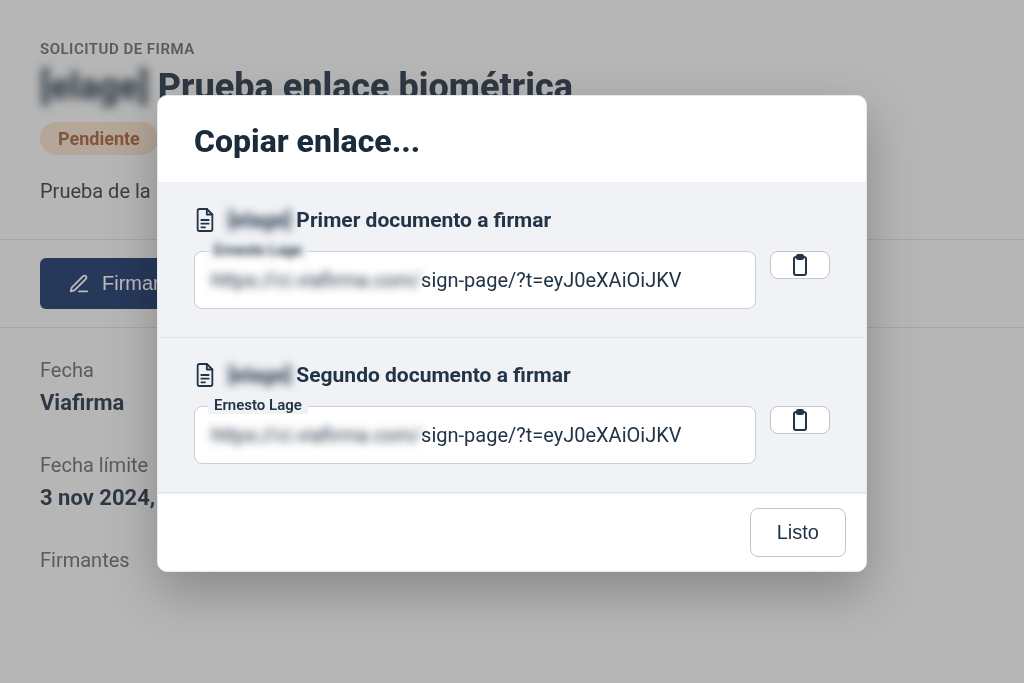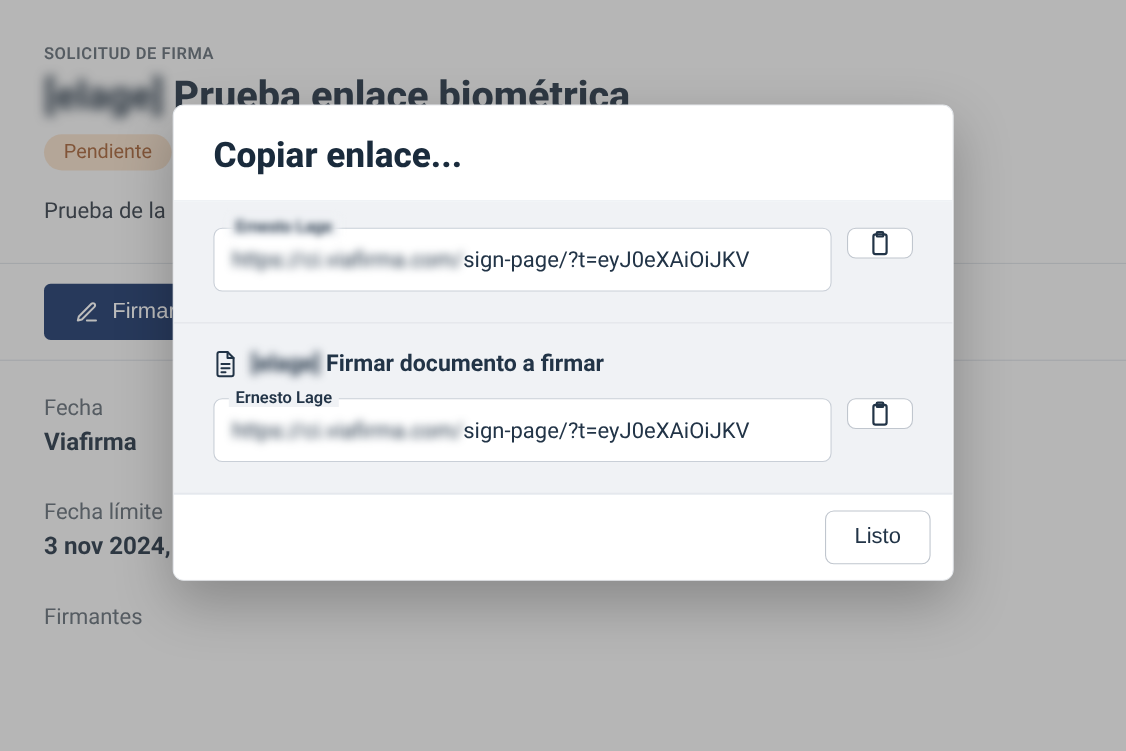--- a/index.html
+++ b/index.html
@@ -31,21 +31,21 @@
       margin-bottom: 14px;
     }
     .title-blur {
       filter: blur(5px);
       display: inline-block;
     }
     .status-badge {
       display: inline-block;
       background: #f3dcc6;
       color: #a05a2c;
-      font-weight: 400;
+      font-weight: 700;
       font-size: 18px;
       padding: 6px 18px;
       border-radius: 20px;
       margin-bottom: 24px;
       text-align: right;
     }
     .desc {
       font-size: 20px;
       color: #2b3440;
       margin-bottom: 36px;
@@ -258,20 +258,35 @@
   </div>
 </div>
 
 <div class="overlay">
   <div class="modal">
     <div class="modal-header">Copiar enlace...</div>
 
     <div class="modal-body">
 
       <div class="doc-section">
+        <div class="doc-title-row">
+          <span class="icon-doc">
+            <svg width="22" height="26" viewBox="0 0 24 28" fill="none" stroke="#223447" stroke-width="2" stroke-linecap="round" stroke-linejoin="round">
+              <path d="M14 2H6a2 2 0 00-2 2v20a2 2 0 002 2h12a2 2 0 002-2V8z"></path>
+              <polyline points="14 2 14 8 20 8"></polyline>
+              <line x1="8" y1="14" x2="16" y2="14"></line>
+              <line x1="8" y1="18" x2="16" y2="18"></line>
+              <line x1="8" y1="22" x2="12" y2="22"></line>
+            </svg>
+          </span>
+          <span class="doc-title">
+            <span class="blur">[elage]</span>
+            <span>Primer documento a firmar</span>
+          </span>
+        </div>
         <div class="link-row">
           <div class="link-field">
             <span class="link-field-label blur">Ernesto Lage</span>
             <div class="link-input">
               <span class="blur">https://ci.viafirma.com/</span><span>sign-page/?t=eyJ0eXAiOiJKV</span>
             </div>
           </div>
           <button class="copy-btn">
             <span class="icon-clip">
               <svg width="24" height="26" viewBox="0 0 24 24" fill="none" stroke="#223447" stroke-width="2" stroke-linecap="round" stroke-linejoin="round">
@@ -289,21 +304,21 @@
             <svg width="22" height="26" viewBox="0 0 24 28" fill="none" stroke="#223447" stroke-width="2" stroke-linecap="round" stroke-linejoin="round">
               <path d="M14 2H6a2 2 0 00-2 2v20a2 2 0 002 2h12a2 2 0 002-2V8z"></path>
               <polyline points="14 2 14 8 20 8"></polyline>
               <line x1="8" y1="14" x2="16" y2="14"></line>
               <line x1="8" y1="18" x2="16" y2="18"></line>
               <line x1="8" y1="22" x2="12" y2="22"></line>
             </svg>
           </span>
           <span class="doc-title">
             <span class="blur">[elage]</span>
-            <span>Firmar documento a firmar</span>
+            <span>Segundo documento a firmar</span>
           </span>
         </div>
         <div class="link-row">
           <div class="link-field">
             <span class="link-field-label">Ernesto Lage</span>
             <div class="link-input">
               <span class="blur">https://ci.viafirma.com/</span><span>sign-page/?t=eyJ0eXAiOiJKV</span>
             </div>
           </div>
           <button class="copy-btn">

